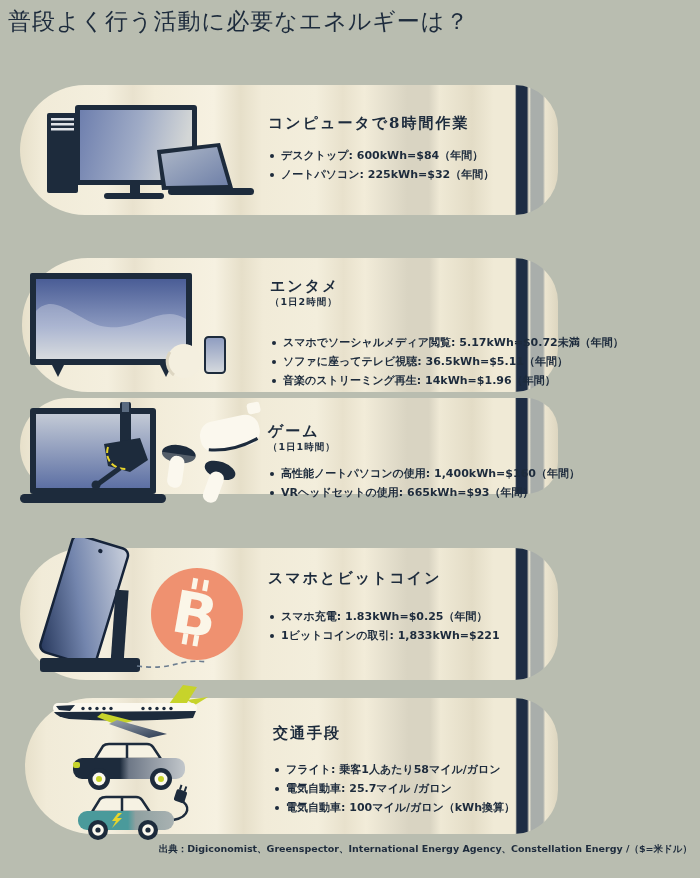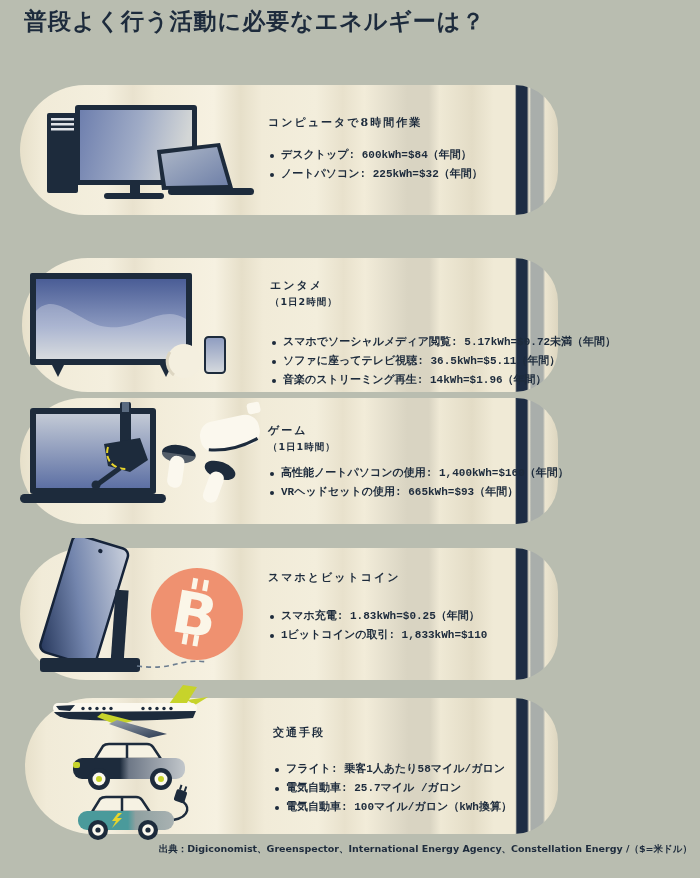--- a/index.html
+++ b/index.html
@@ -1,43 +1,43 @@
 <!DOCTYPE html>
 <html><head>
 <meta charset="utf-8">
 <style>
   html,body{margin:0;padding:0;background:#b9bdb0;}
   #canvas{position:relative;width:700px;height:878px;background:#b9bdb0;overflow:hidden;
           font-family:"DejaVu Sans",sans-serif;color:#1d2b3c;}
-  .title{position:absolute;left:24px;top:6px;font-family:"DejaVu Serif",serif;font-weight:bold;
+  .title{position:absolute;left:8px;top:6px;font-family:"DejaVu Serif",serif;font-weight:normal;
          font-size:23px;letter-spacing:1px;color:#1d2b3c;}
   .card{position:absolute;left:20px;width:538px;border-radius:66px 44px 44px 66px;
         background:linear-gradient(90deg,
           #e7e0ca 0%,#f1ebd8 4%,
           #f4efde 16%,#e9e2ce 21%,#f2ecd9 25%,
           #f6f1e1 36%,#e6dfc9 41%,#f1ebd8 45%,
           #f3eedc 55%,#e8e1cc 60%,#f2ecd9 64%,
           #d9d4c2 72%,#d9d4c2 76%,#efe9d5 78%,
           #e3dcc6 84%,#f0ead6 88%,
           #f0ead6 92%,#1e2d44 92.3%,#1e2d44 94.2%,#efe9d5 94.6%,
           #a9aeab 95%,#a9aeab 97.2%,#ece5d0 97.6%,#ddd6c0 100%);}
   #card1{top:85px;height:130px}
   #card2{top:258px;height:134px;left:22px;width:536px}
-  #card3{top:398px;height:126px}
+  #card3{top:398px;height:96px}
   #card4{top:548px;height:132px}
   #card5{top:698px;height:136px;left:25px;width:533px;border-radius:68px 44px 44px 68px}
   .ill{position:absolute;}
   .tx{position:absolute;left:248px;color:#1d2b3c;}
   #tx1{top:28px}#tx2{top:18px}#tx3{top:23px}#tx4{top:20px}#tx5{top:25px}
-  .h{font-family:"DejaVu Serif",serif;font-weight:bold;font-size:11px;letter-spacing:2px;line-height:20px;}
+  .h{font-family:"DejaVu Serif",serif;font-weight:bold;font-size:15px;letter-spacing:2px;line-height:20px;}
   .d{font-weight:bold;font-size:9.5px;letter-spacing:1px;line-height:12px;}
   .bullets{display:block;}
   #tx1 .bullets{margin-top:13px}#tx2 .bullets{margin-top:25px}#tx3 .bullets{margin-top:11px}
   #tx4 .bullets{margin-top:19px}#tx5 .bullets{margin-top:17px}
-  .bullet{display:flex;align-items:flex-start;font-weight:bold;font-size:11px;line-height:19px;white-space:nowrap;font-family:Liberation Mono, monospace;}
+  .bullet{display:flex;align-items:flex-start;font-weight:bold;font-size:11px;line-height:19px;white-space:nowrap;}
   .dot{width:4px;height:4px;border-radius:50%;background:#1d2b3c;margin:8px 7px 0 2px;flex:none;}
   .src{position:absolute;right:8px;top:843px;font-weight:bold;font-size:9.5px;color:#1d2b3c;white-space:nowrap;}
 </style>
 </head>
 <body>
 
 <div id="canvas">
 
   <div class="title">普段よく行う活動に必要なエネルギーは？</div>
 
@@ -218,21 +218,21 @@
     </svg>
     <div class="tx" id="tx4">
       <div class="h">スマホとビットコイン</div>
       <div class="bullets">
         <div class="bullet">
             <span class="dot"></span>
             <span>スマホ充電: 1.83kWh=$0.25（年間）</span>
           </div>
         <div class="bullet">
             <span class="dot"></span>
-            <span>1ビットコインの取引: 1,833kWh=$110</span>
+            <span>1ビットコインの取引: 1,833kWh=$221</span>
           </div>
       </div>
     </div>
   </div>
 
   <div class="card" id="card5">
     <svg class="ill" style="left:20px;top:-16px" width="235" height="162" viewBox="0 0 235 162">
       <defs>
         <linearGradient id="g5w" x1="0" y1="0" x2="1" y2="1">
           <stop offset="0" stop-color="#9aa3b0"></stop>

